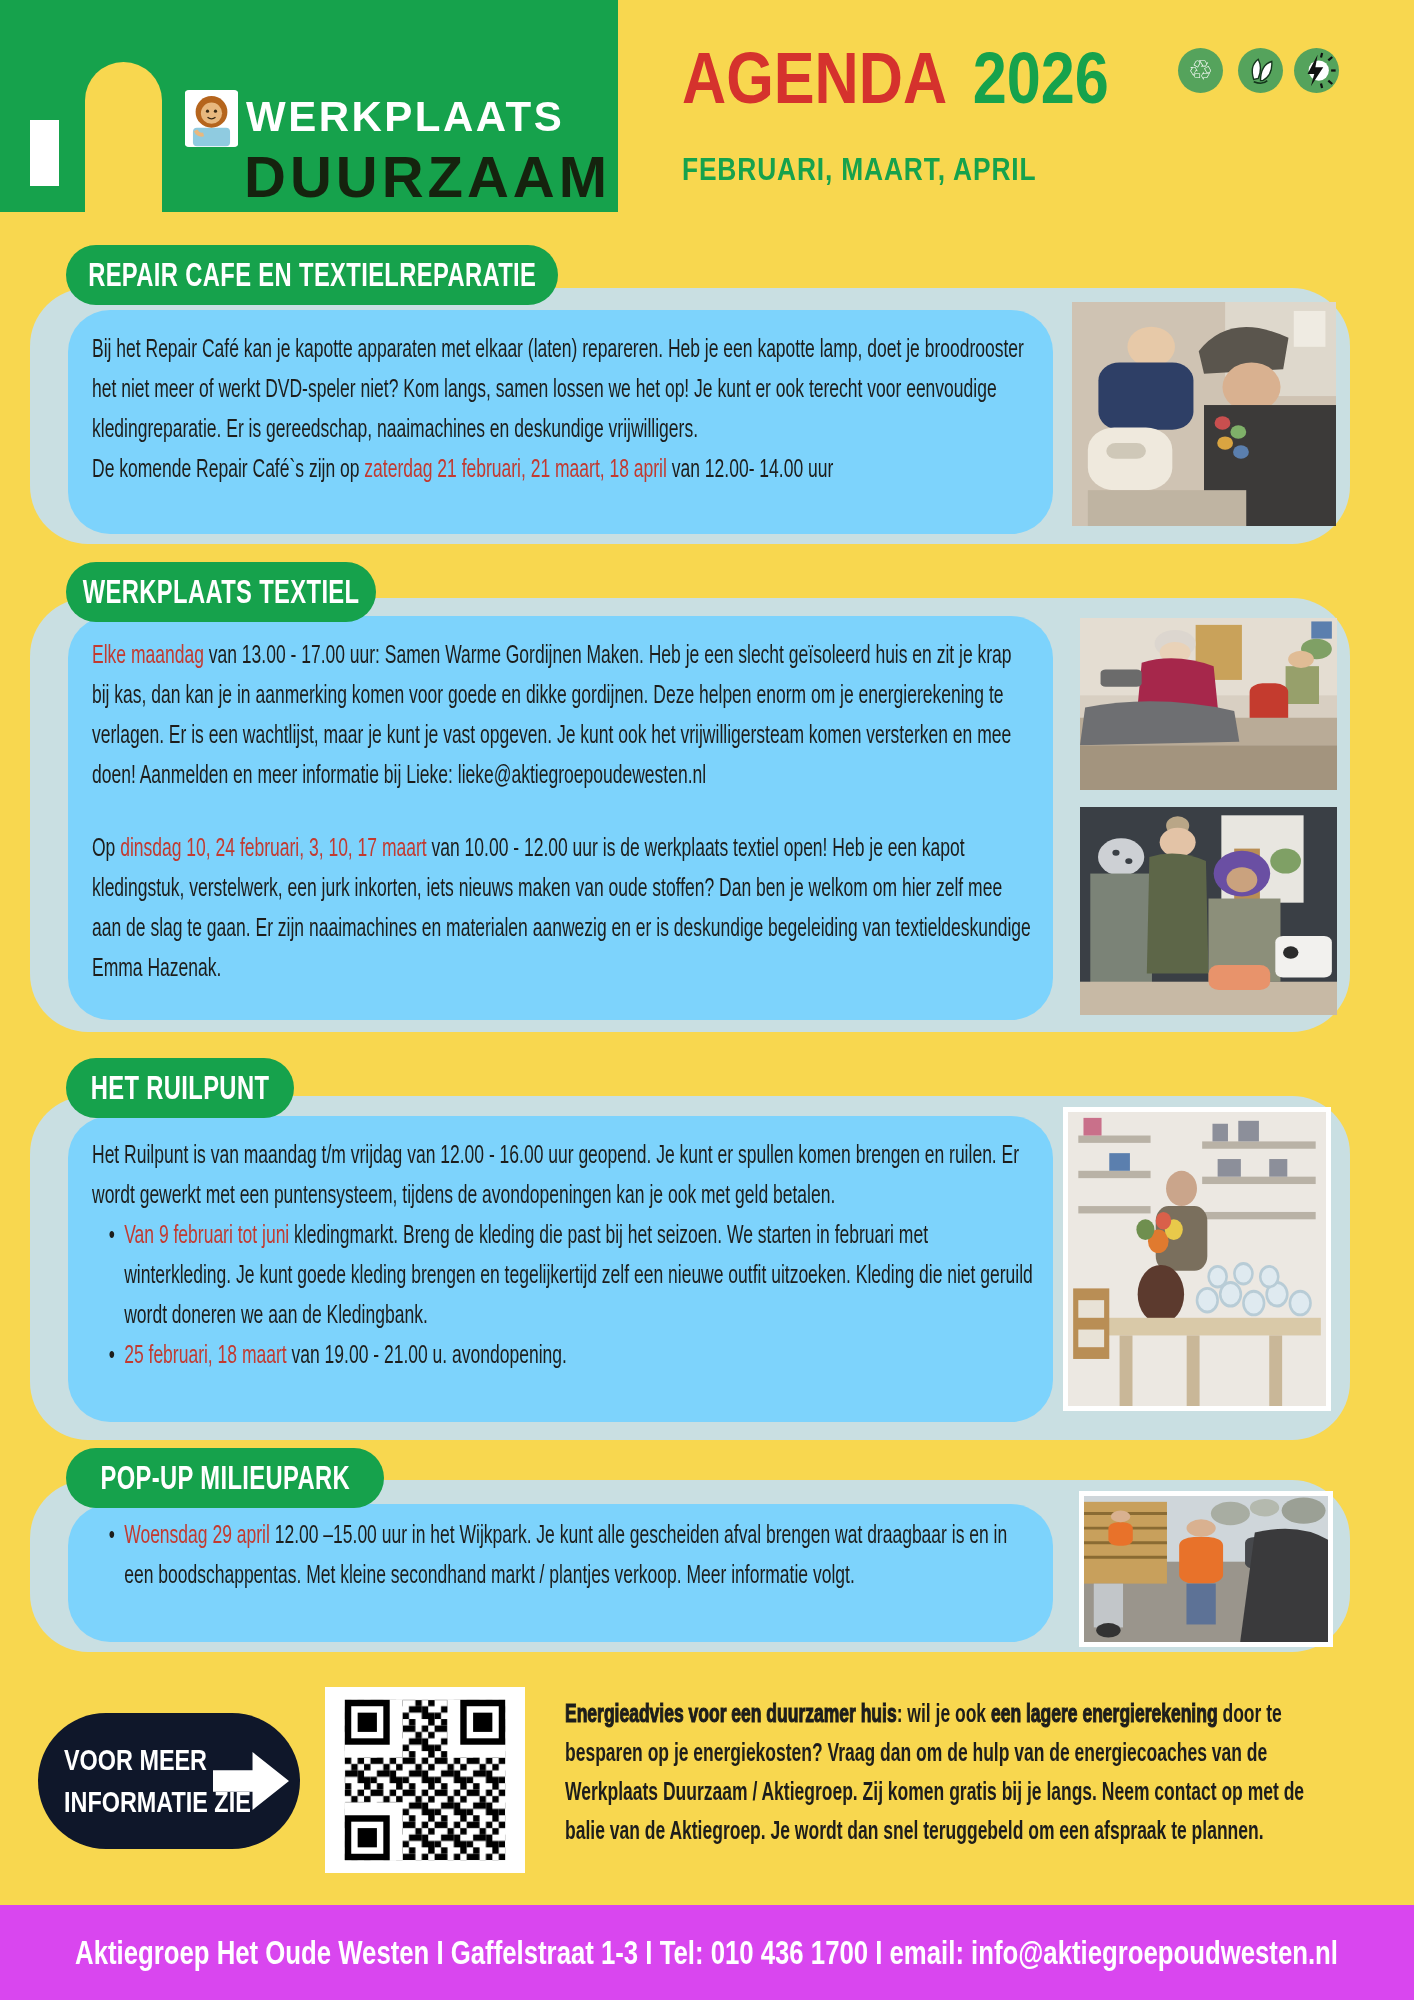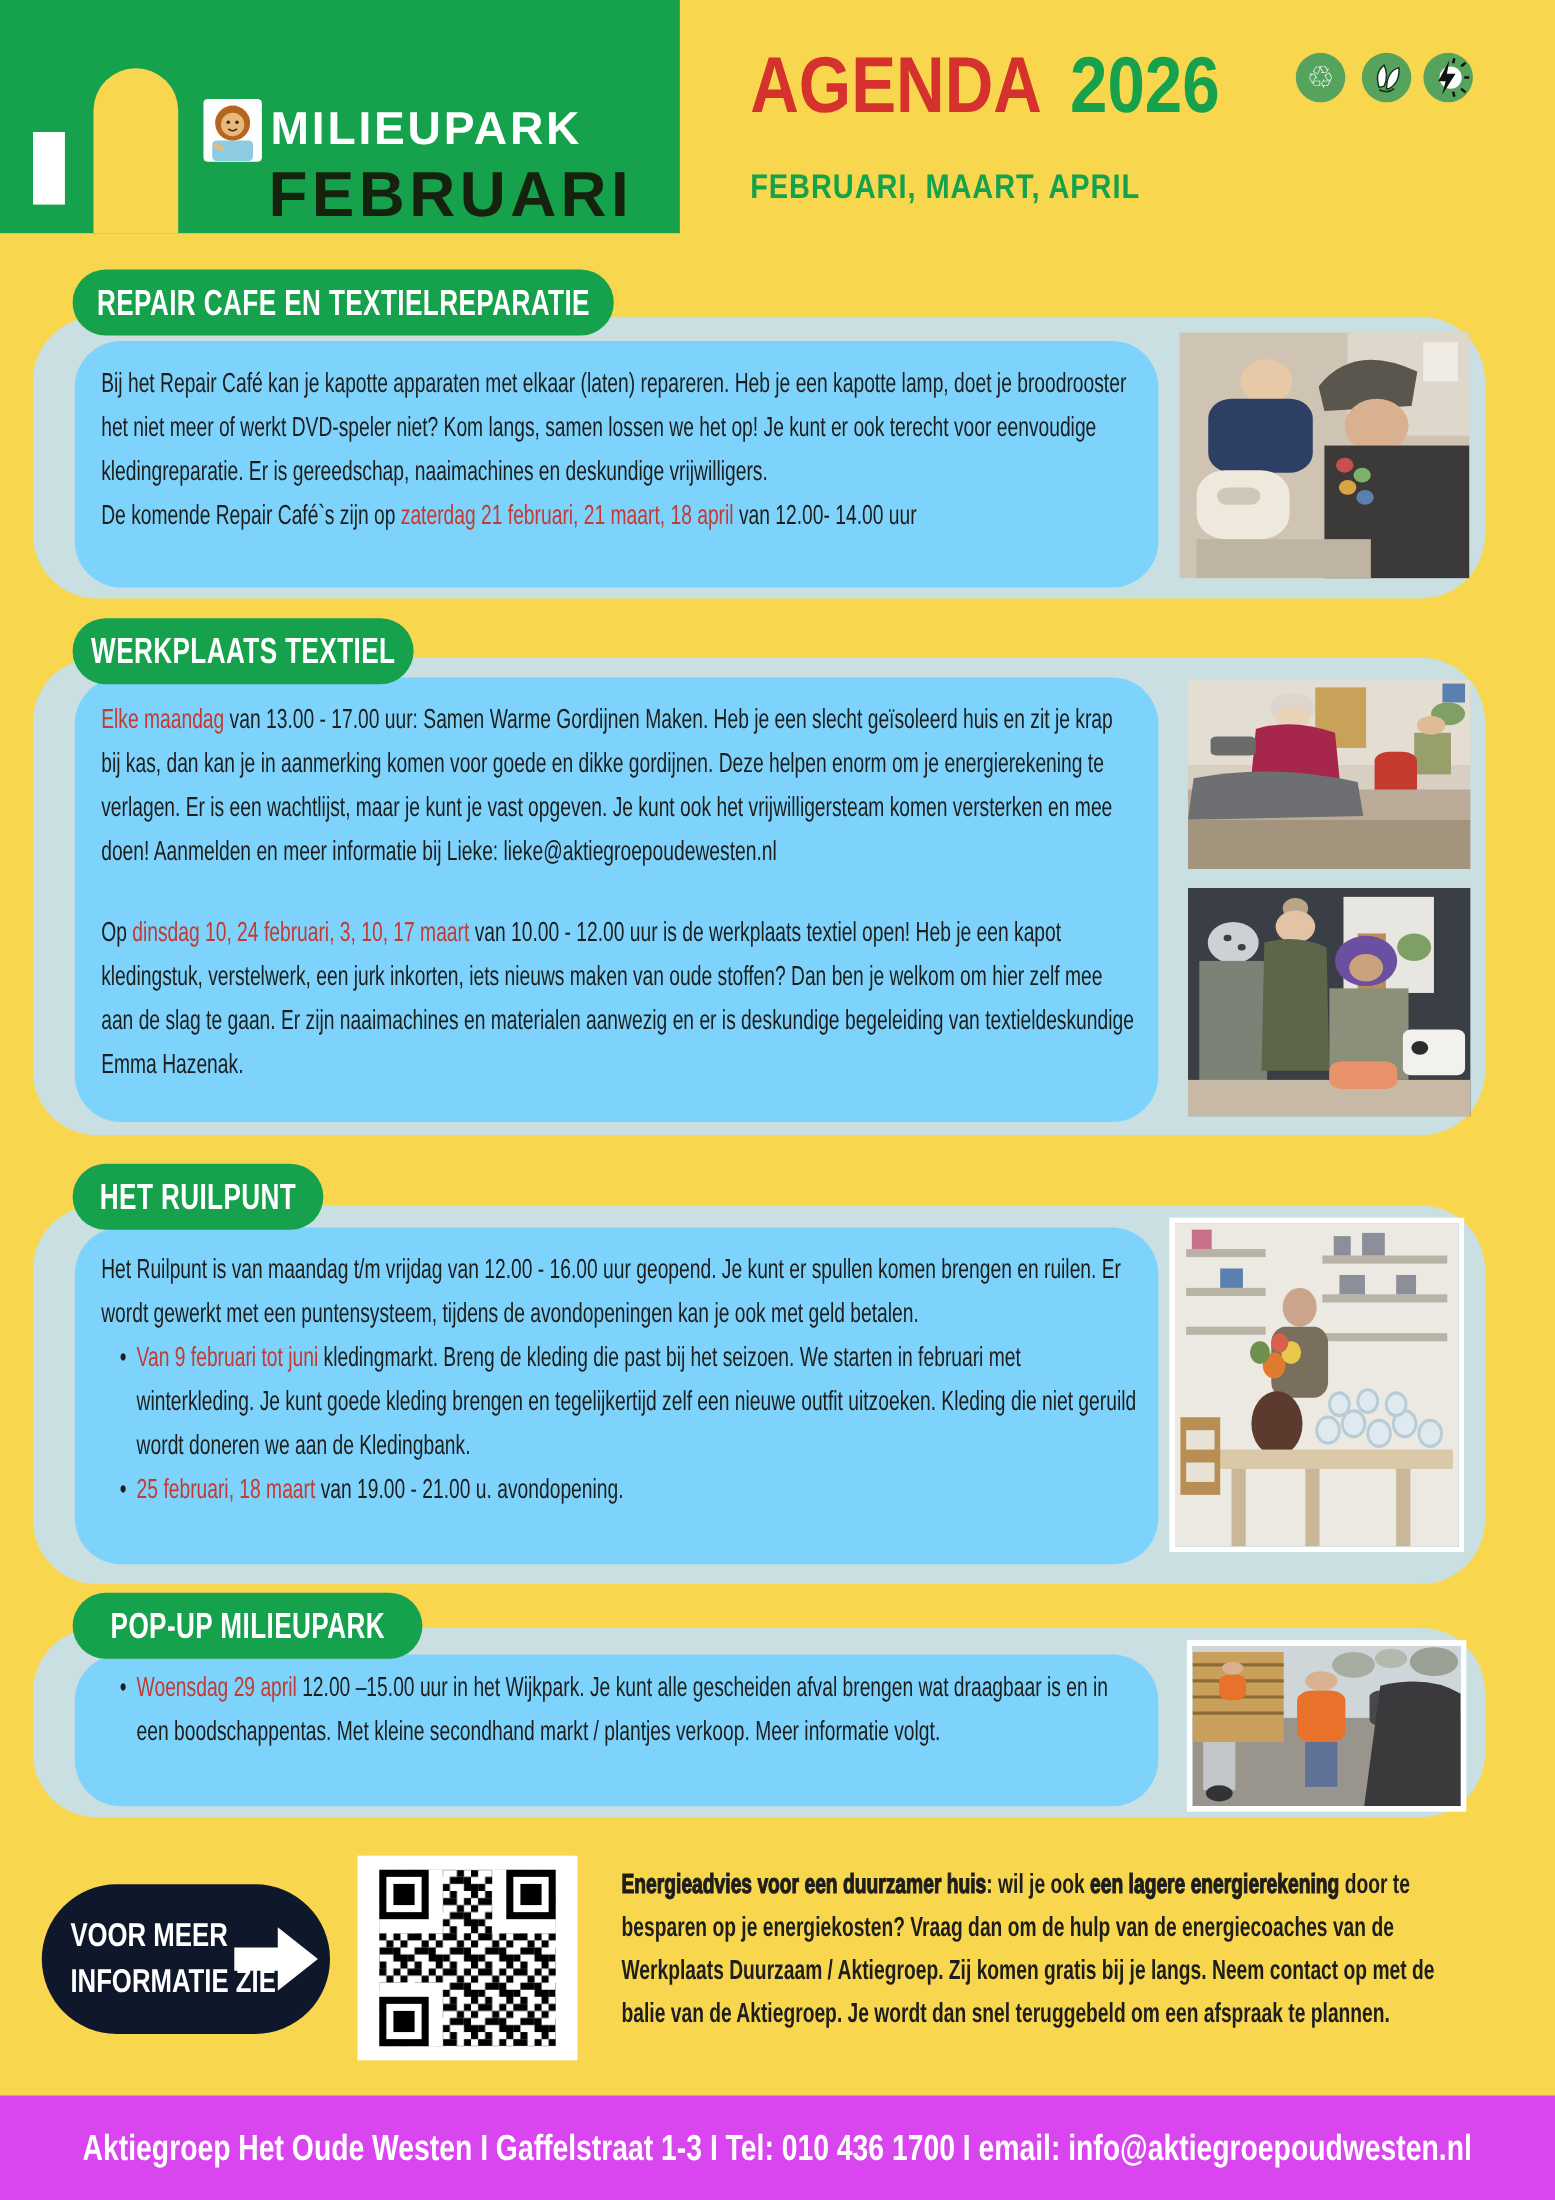--- a/index.html
+++ b/index.html
@@ -83,22 +83,22 @@
       <rect x="0" y="0" width="40" height="42" fill="#ffffff"></rect>
       <rect x="6" y="28" width="28" height="14" rx="3" fill="#8FCBE0"></rect>
       <circle cx="20" cy="16" r="12" fill="#B5651D"></circle>
       <circle cx="20" cy="17" r="8" fill="#E8B87E"></circle>
       <circle cx="17" cy="15.5" r="1.2" fill="#3a2a14"></circle>
       <circle cx="23" cy="15.5" r="1.2" fill="#3a2a14"></circle>
       <path d="M17 20 q3 2.5 6 0" stroke="#3a2a14" stroke-width="1" fill="none"></path>
       <path d="M8 30 q2 4 6 3" stroke="#E8B87E" stroke-width="3" fill="none"></path>
     </svg>
   </div>
-  <div class="logo-werkplaats">MILIEUPARK</div>
-  <div class="logo-duurzaam">FEBRUARI</div>
+  <div class="logo-werkplaats">WERKPLAATS</div>
+  <div class="logo-duurzaam">DUURZAAM</div>
 
   <div class="agenda-line">
     <span class="agenda-red">AGENDA</span><span class="agenda-year">2026</span>
   </div>
   <div class="months">FEBRUARI, MAART, APRIL</div>
 
   <div class="eco" style="left:1178px">
     <span class="eco-recycle-glyph">♲</span>
   </div>
   <div class="eco" style="left:1238px">

